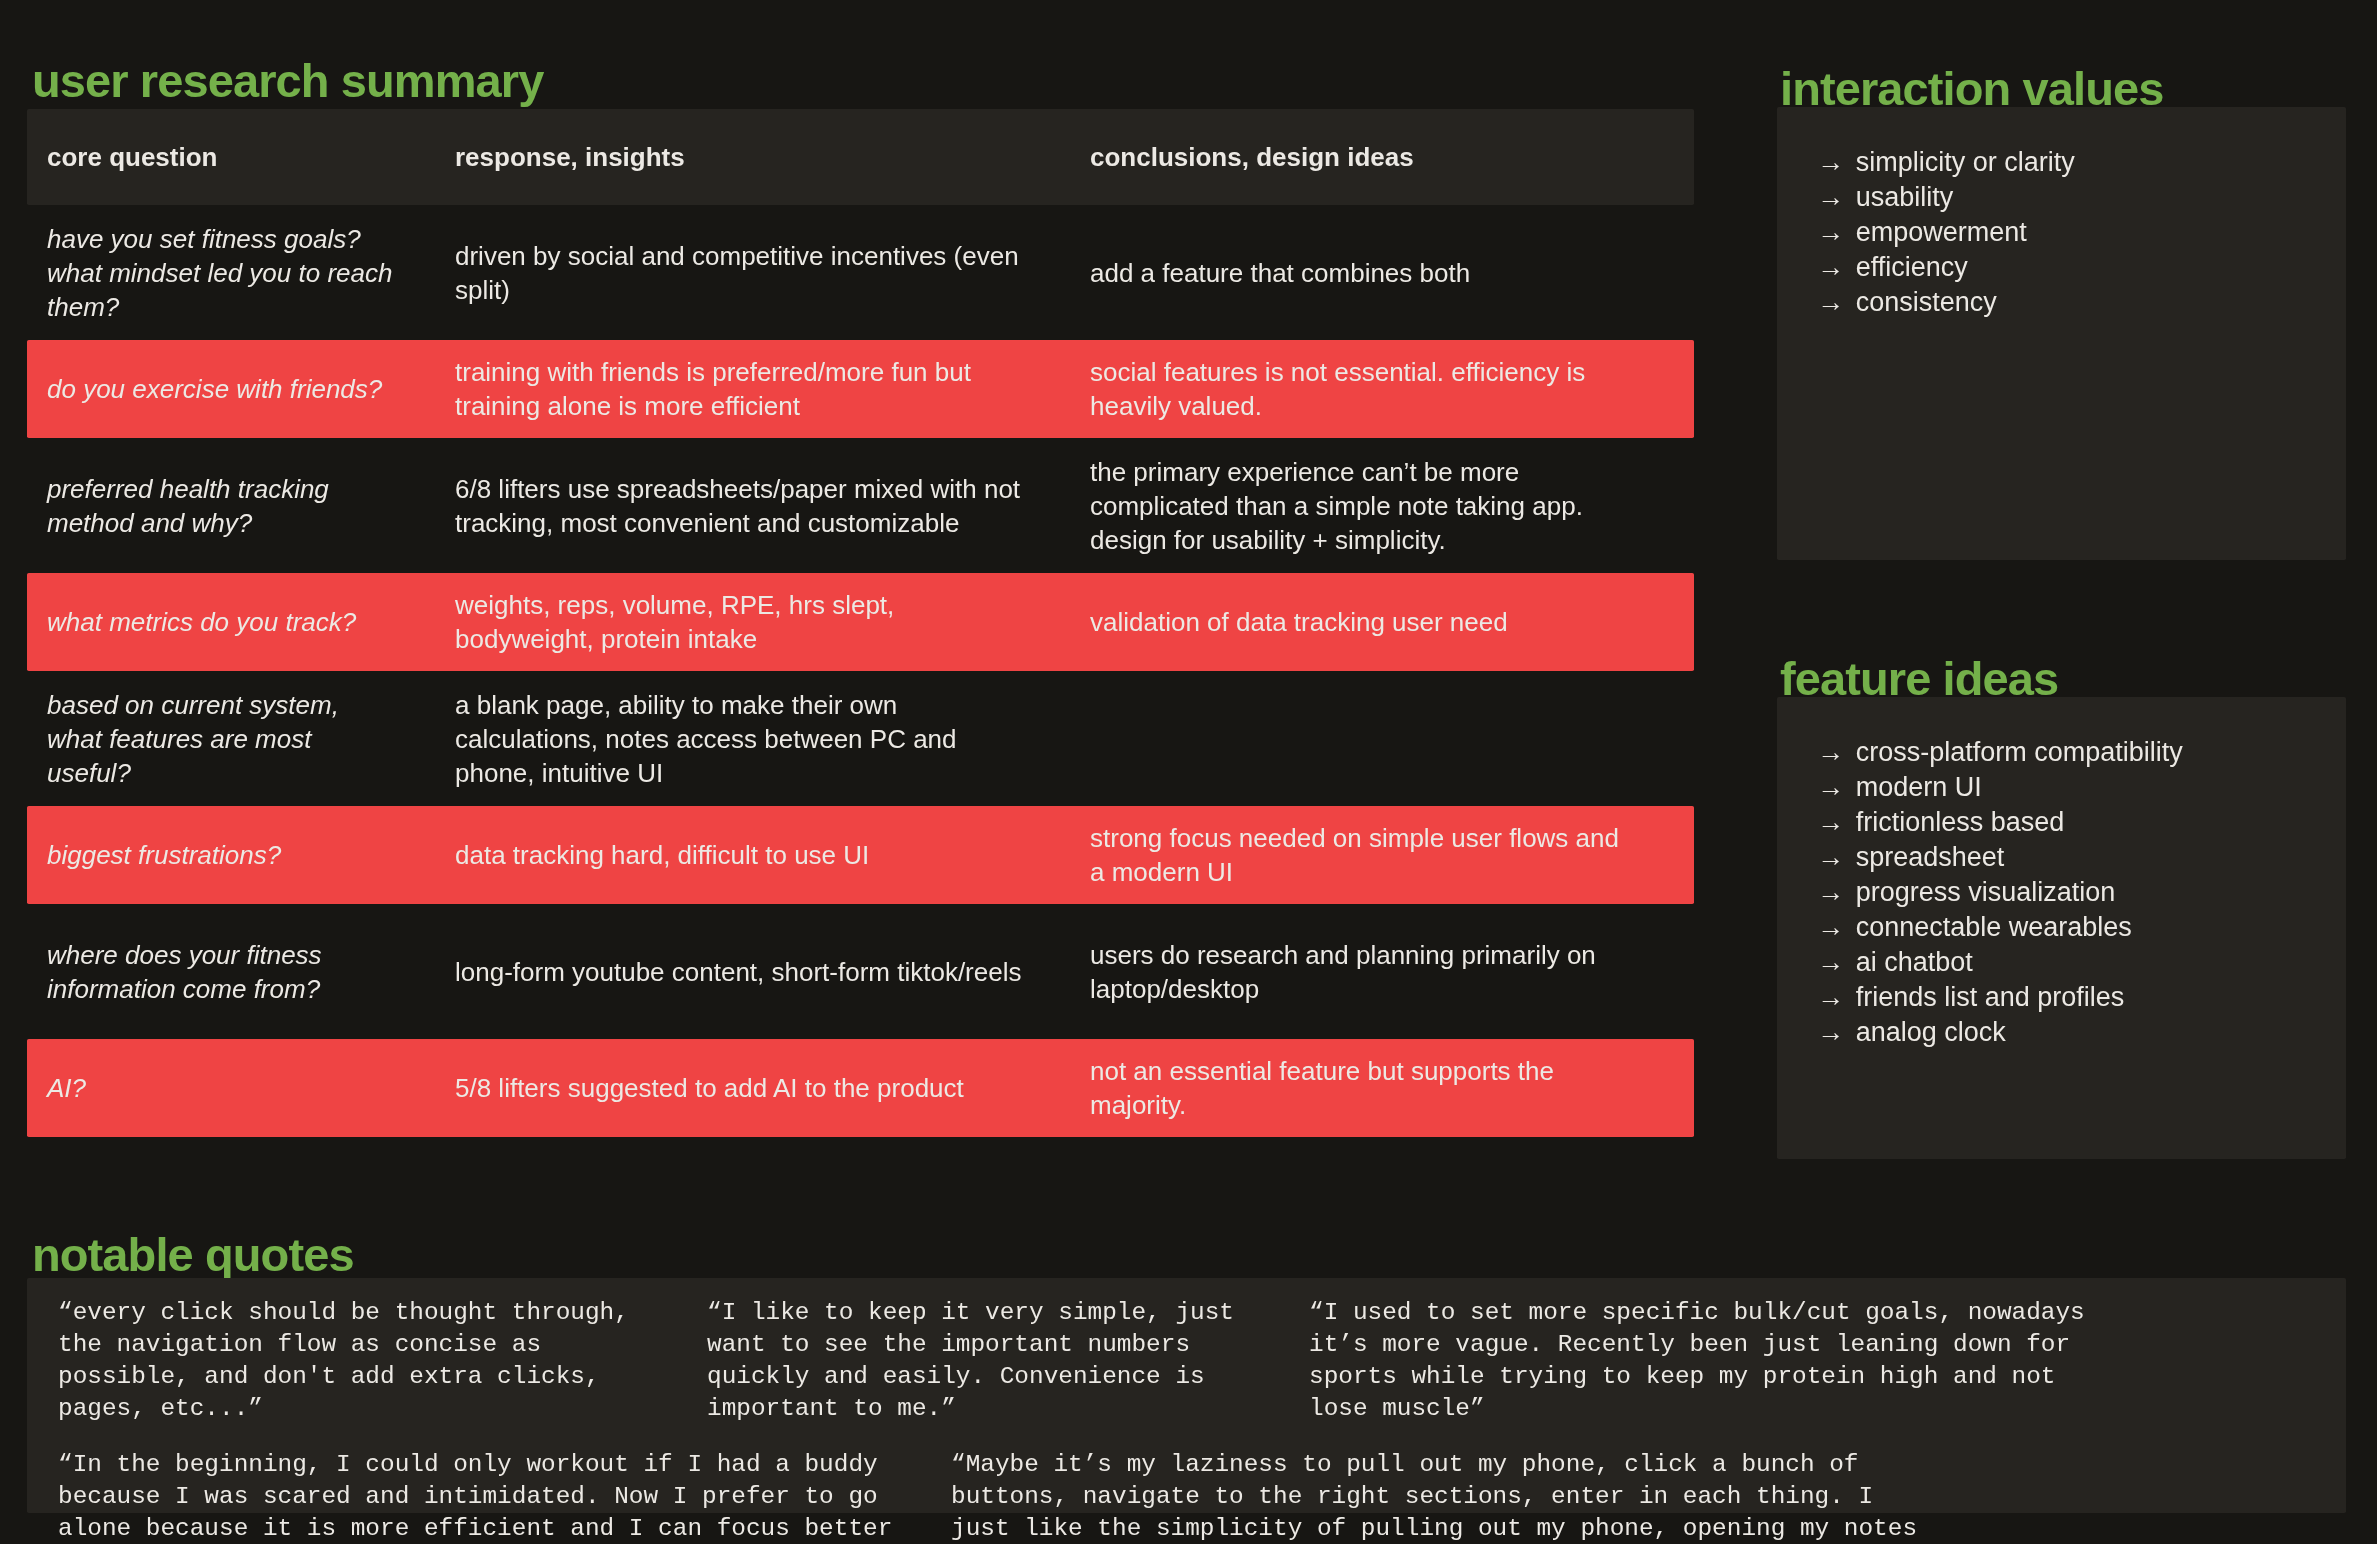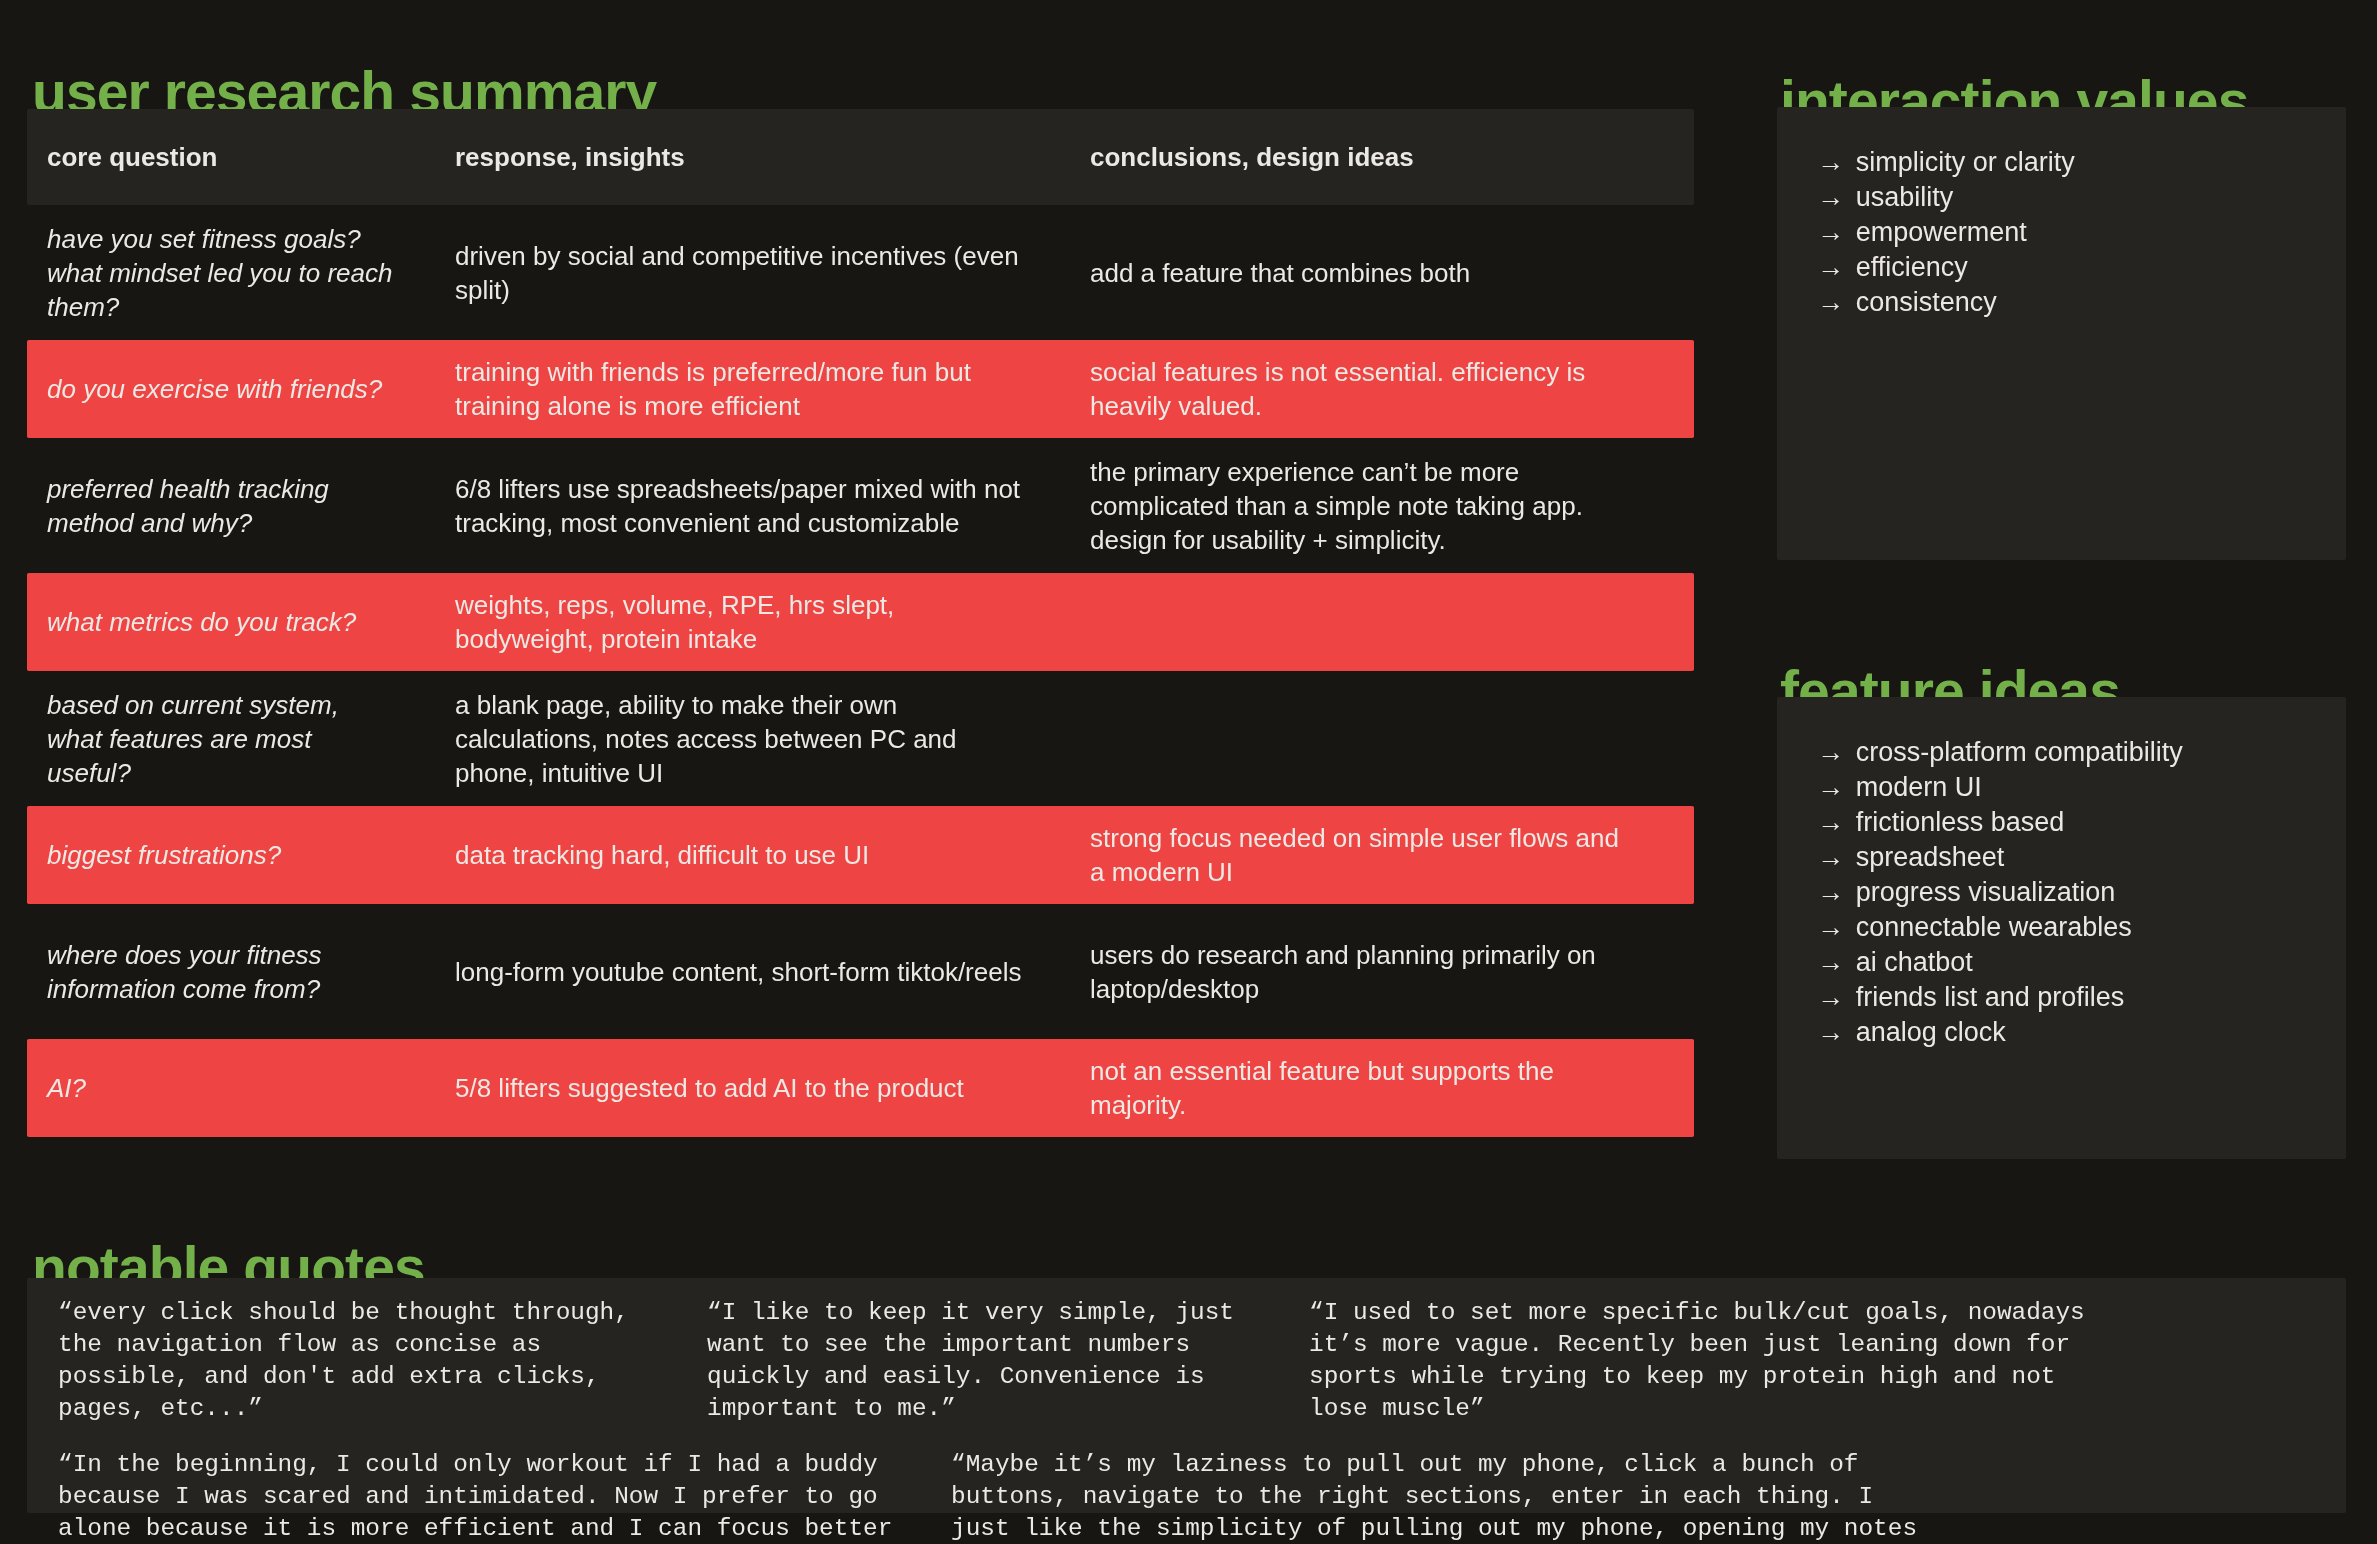--- a/index.html
+++ b/index.html
@@ -7,21 +7,21 @@
     position: relative;
     width: 2377px;
     height: 1545px;
     background: #171613;
     font-family: "Liberation Sans", sans-serif;
     color: #ece9e4;
     overflow: hidden;
   }
   .section-title {
     position: absolute;
-    font-size: 57px;
+    font-size: 47px;
     font-weight: 700;
     letter-spacing: -0.9px;
     color: #74b04a;
     line-height: 1.05;
     white-space: nowrap;
   }
   #summary-title { left: 32px; top: 25px; }
   #iv-title      { left: 1780px; top: 25px; }
   #fi-title      { left: 1780px; top: 615px; }
   #nq-title      { left: 32px; top: 1191px; }
@@ -129,20 +129,21 @@
       <div class="cell conclusion">social features is not essential. efficiency is heavily valued.</div>
     </div>
     <div class="t-row tall">
       <div class="cell question">preferred health tracking method and why?</div>
       <div class="cell response">6/8 lifters use spreadsheets/paper mixed with not tracking, most convenient and customizable</div>
       <div class="cell conclusion">the primary experience can’t be more complicated than a simple note taking app. design for usability + simplicity.</div>
     </div>
     <div class="t-row short light">
       <div class="cell question">what metrics do you track?</div>
       <div class="cell response">weights, reps, volume, RPE, hrs slept, bodyweight, protein intake</div>
+      <div class="cell conclusion">validation of data tracking user need</div>
     </div>
     <div class="t-row tall">
       <div class="cell question">based on current system, what features are most useful?</div>
       <div class="cell response">a blank page, ability to make their own calculations, notes access between PC and phone, intuitive UI</div>
     </div>
     <div class="t-row short light">
       <div class="cell question">biggest frustrations?</div>
       <div class="cell response">data tracking hard, difficult to use UI</div>
       <div class="cell conclusion">strong focus needed on simple user flows and a modern UI</div>
     </div>

